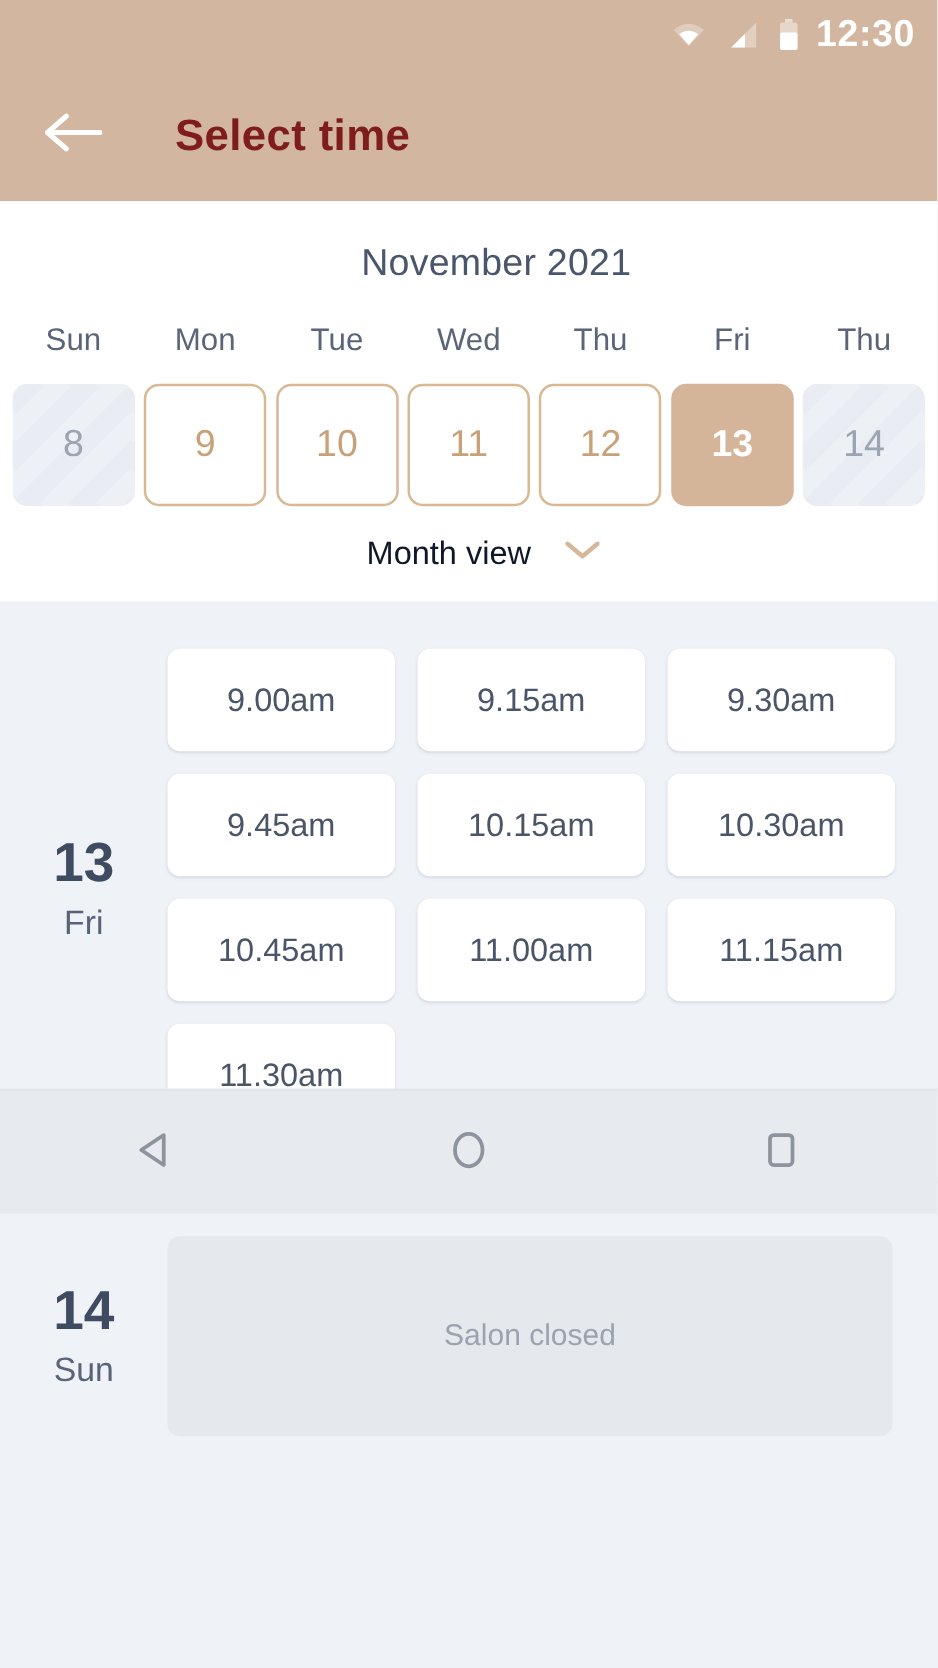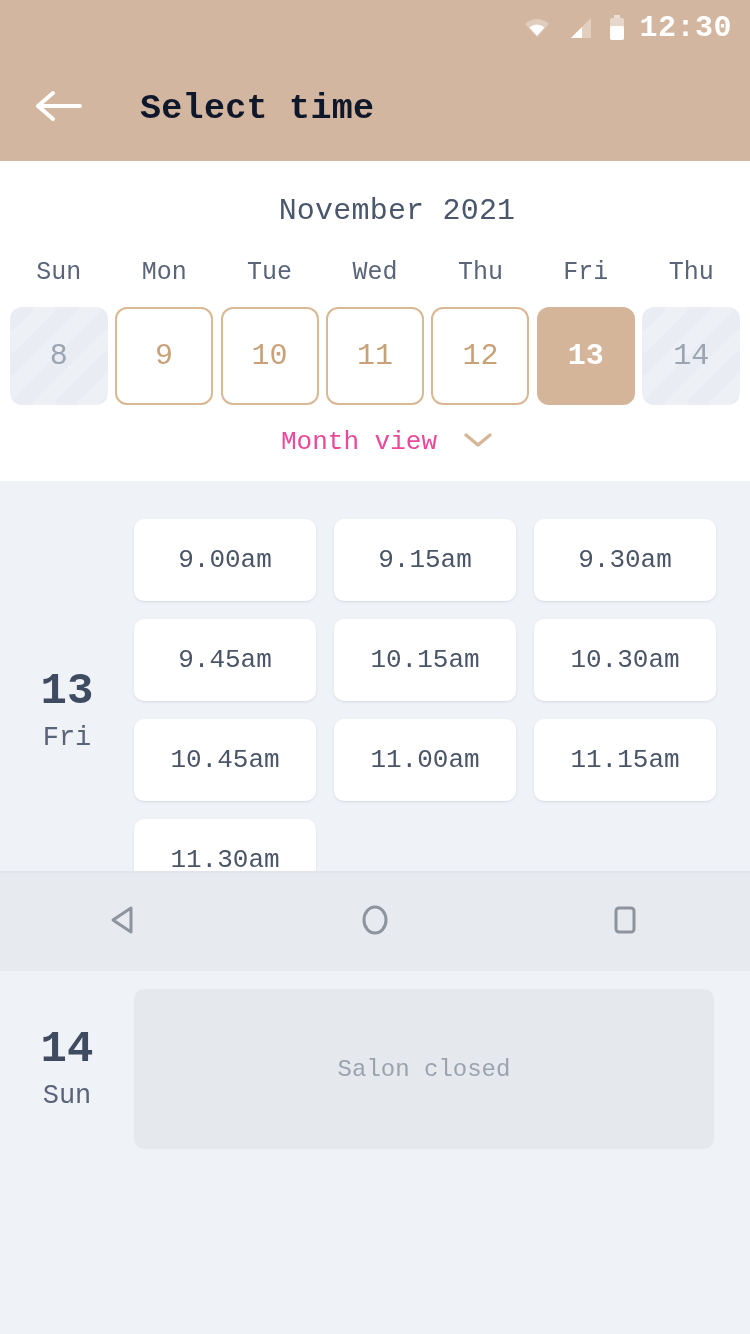--- a/index.html
+++ b/index.html
@@ -2,21 +2,21 @@
 <html><head>
 <meta charset="utf-8">
 <style>
   * { box-sizing: border-box; margin: 0; padding: 0; }
   html, body {
     width: 750px; height: 1334px;
     font-family: "Liberation Sans", sans-serif;
     background: #eff2f7;
     overflow: hidden;
   }
-  #app { position: relative; width: 750px; height: 971px; background: #eff2f7; font-family: Liberation Mono, monospace; }
+  #app { position: relative; width: 750px; height: 971px; background: #eff2f7; }
 
   
   .statusbar {
     position: absolute; top: 0; left: 0; width: 750px; height: 56px;
     background: #d3b69f;
     display: flex; align-items: center; justify-content: flex-end;
     padding-right: 18px;
   }
   .sb-icons { display: flex; align-items: center; gap: 16px; }
   .sb-time {
@@ -31,21 +31,21 @@
     position: absolute; top: 56px; left: 0; width: 750px; height: 105px;
     background: #d3b69f;
     display: flex; align-items: center;
   }
   .back-btn {
     width: 74px; height: 74px; margin-left: 22px;
     display: flex; align-items: center; justify-content: center;
     cursor: pointer;
   }
   .appbar-title {
-    color: #0f172a; font-size: 35px; font-weight: bold;
+    color: #7f1d1d; font-size: 35px; font-weight: bold;
     margin-left: 44px; letter-spacing: .3px;
   }
 
   
   .calendar {
     position: absolute; top: 161px; left: 0; width: 750px; height: 320px;
     background: #ffffff;
   }
   .cal-month {
     text-align: center; color: #4a566b; font-size: 30px;
@@ -80,21 +80,21 @@
       135deg,
       #e9edf3 0px, #e9edf3 16px,
       #edf0f5 16px, #edf0f5 32px);
     border: 2px solid transparent; color: #9aa4b2;
   }
 
   .monthview {
     display: flex; align-items: center; justify-content: center;
     gap: 26px; margin-top: 22px; cursor: pointer;
   }
-  .monthview-label { color: #ec4899; font-size: 26px; margin-left: 24px; }
+  .monthview-label { color: #0f172a; font-size: 26px; margin-left: 24px; }
 
   
   .sections { position: absolute; top: 481px; left: 0; width: 750px; }
 
   .day-section { display: flex; padding: 0; }
   .day-label {
     width: 134px; flex-shrink: 0;
     display: flex; flex-direction: column;
     align-items: center; justify-content: center;
   }

